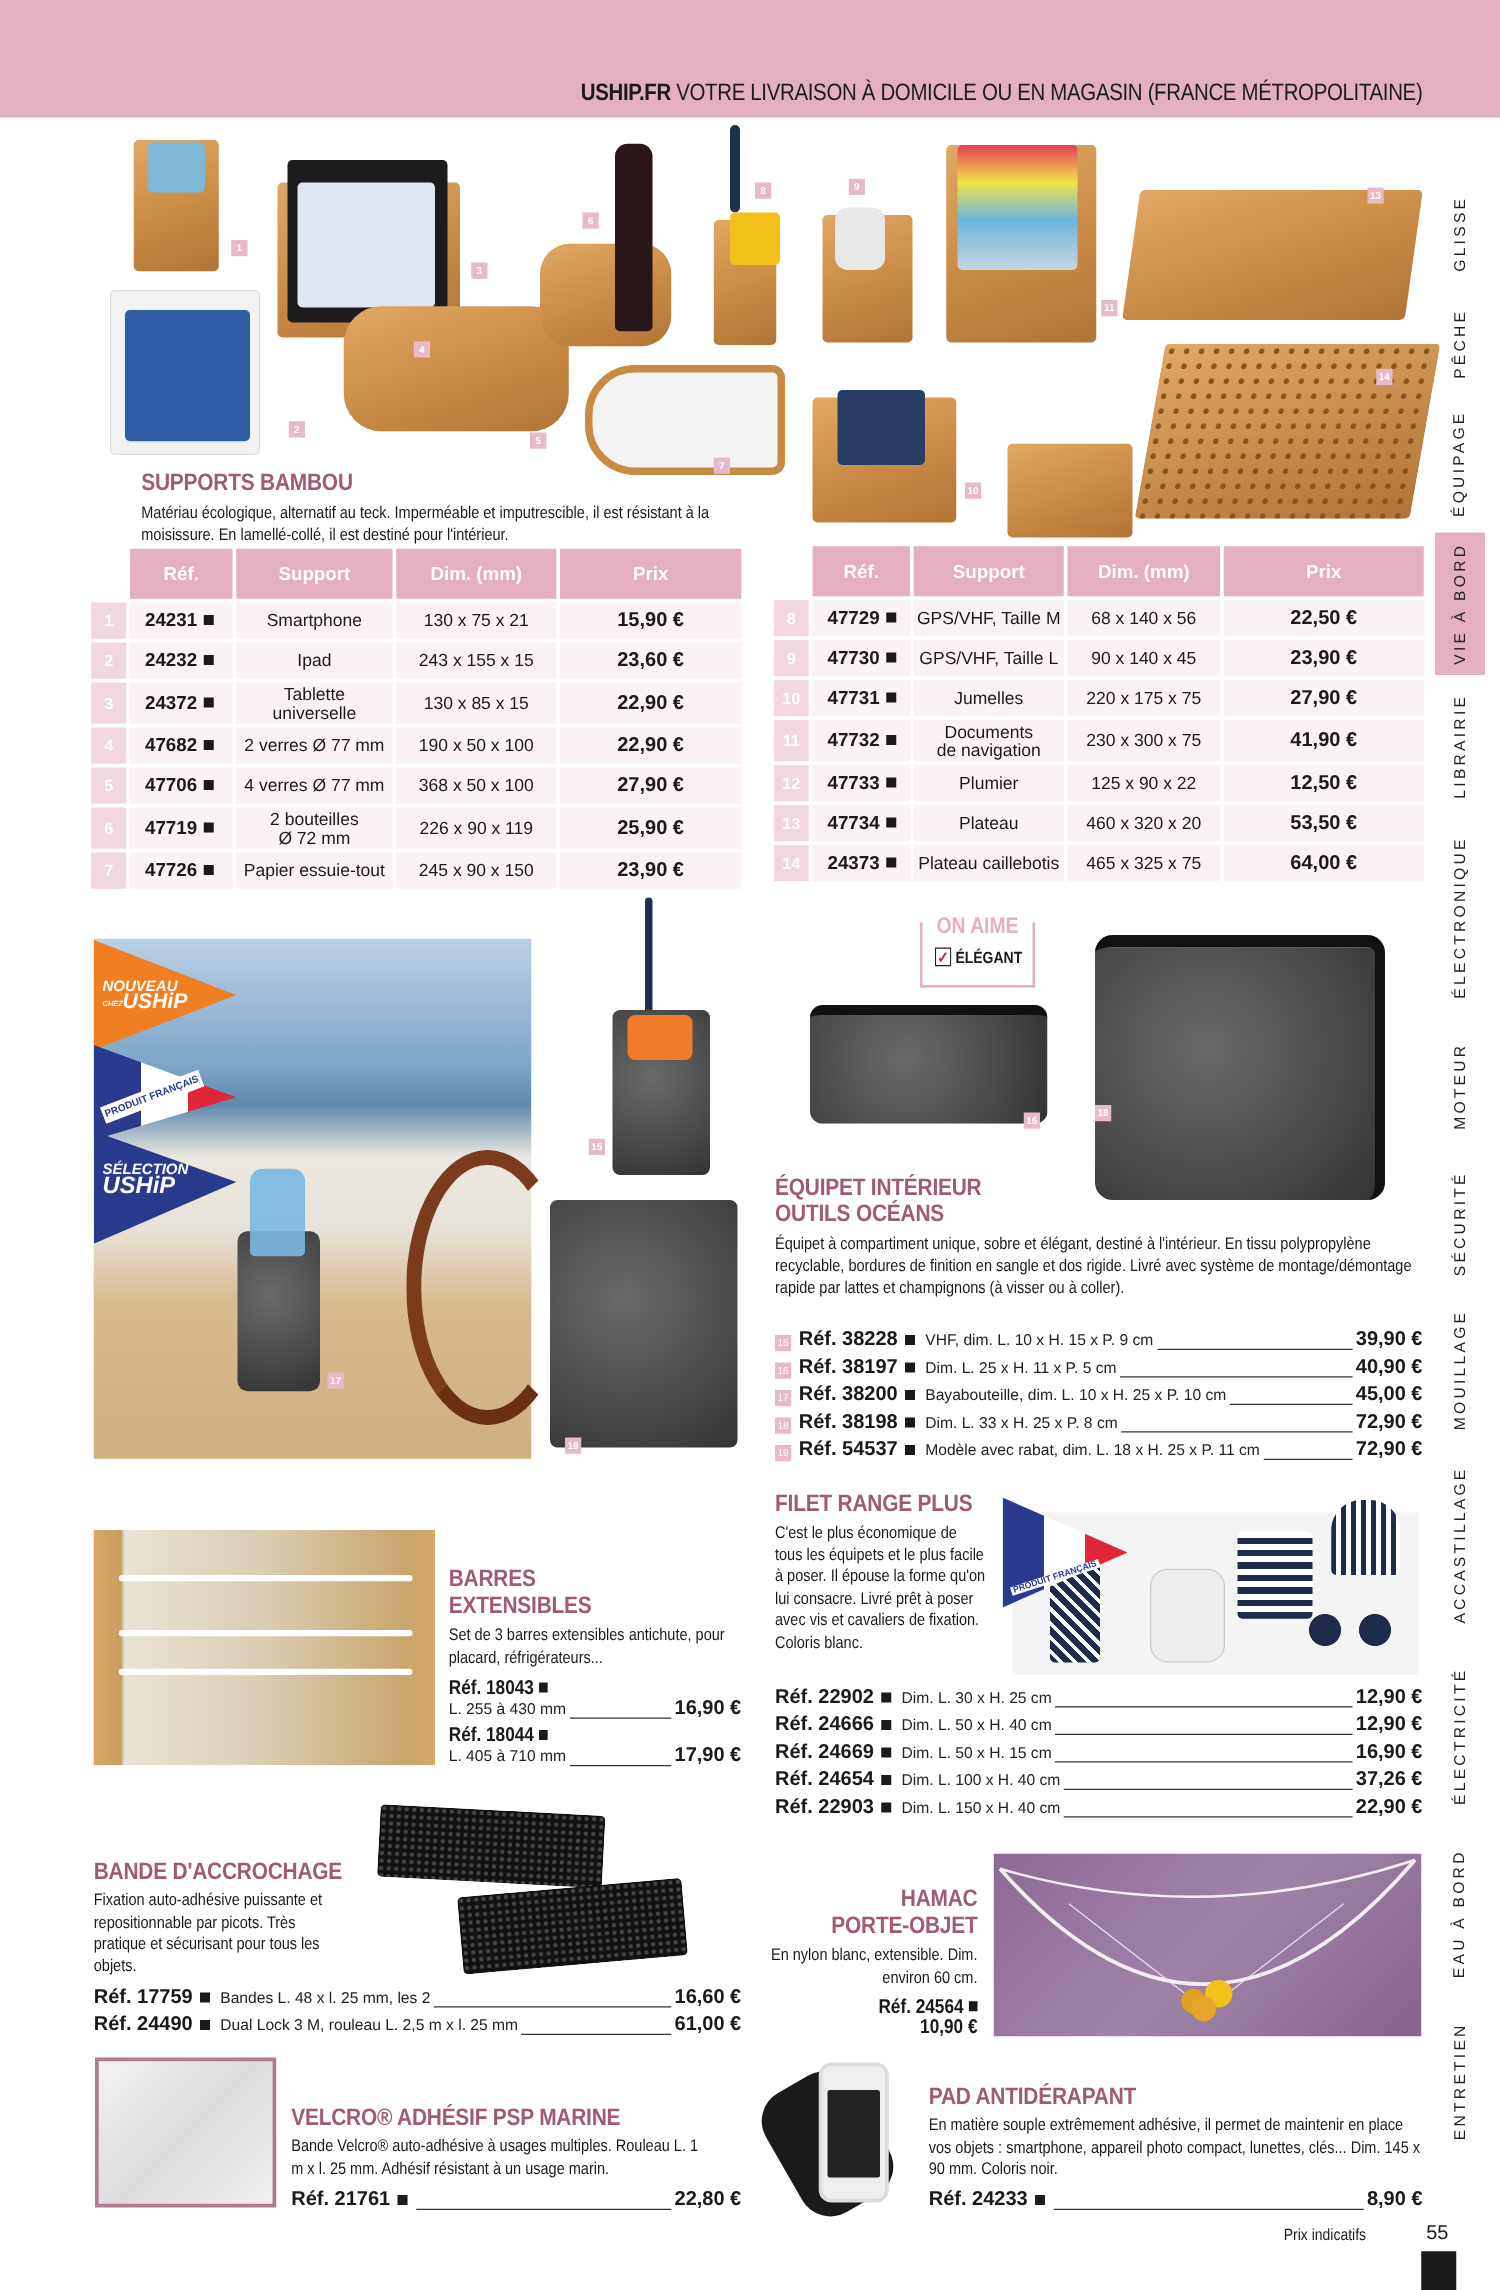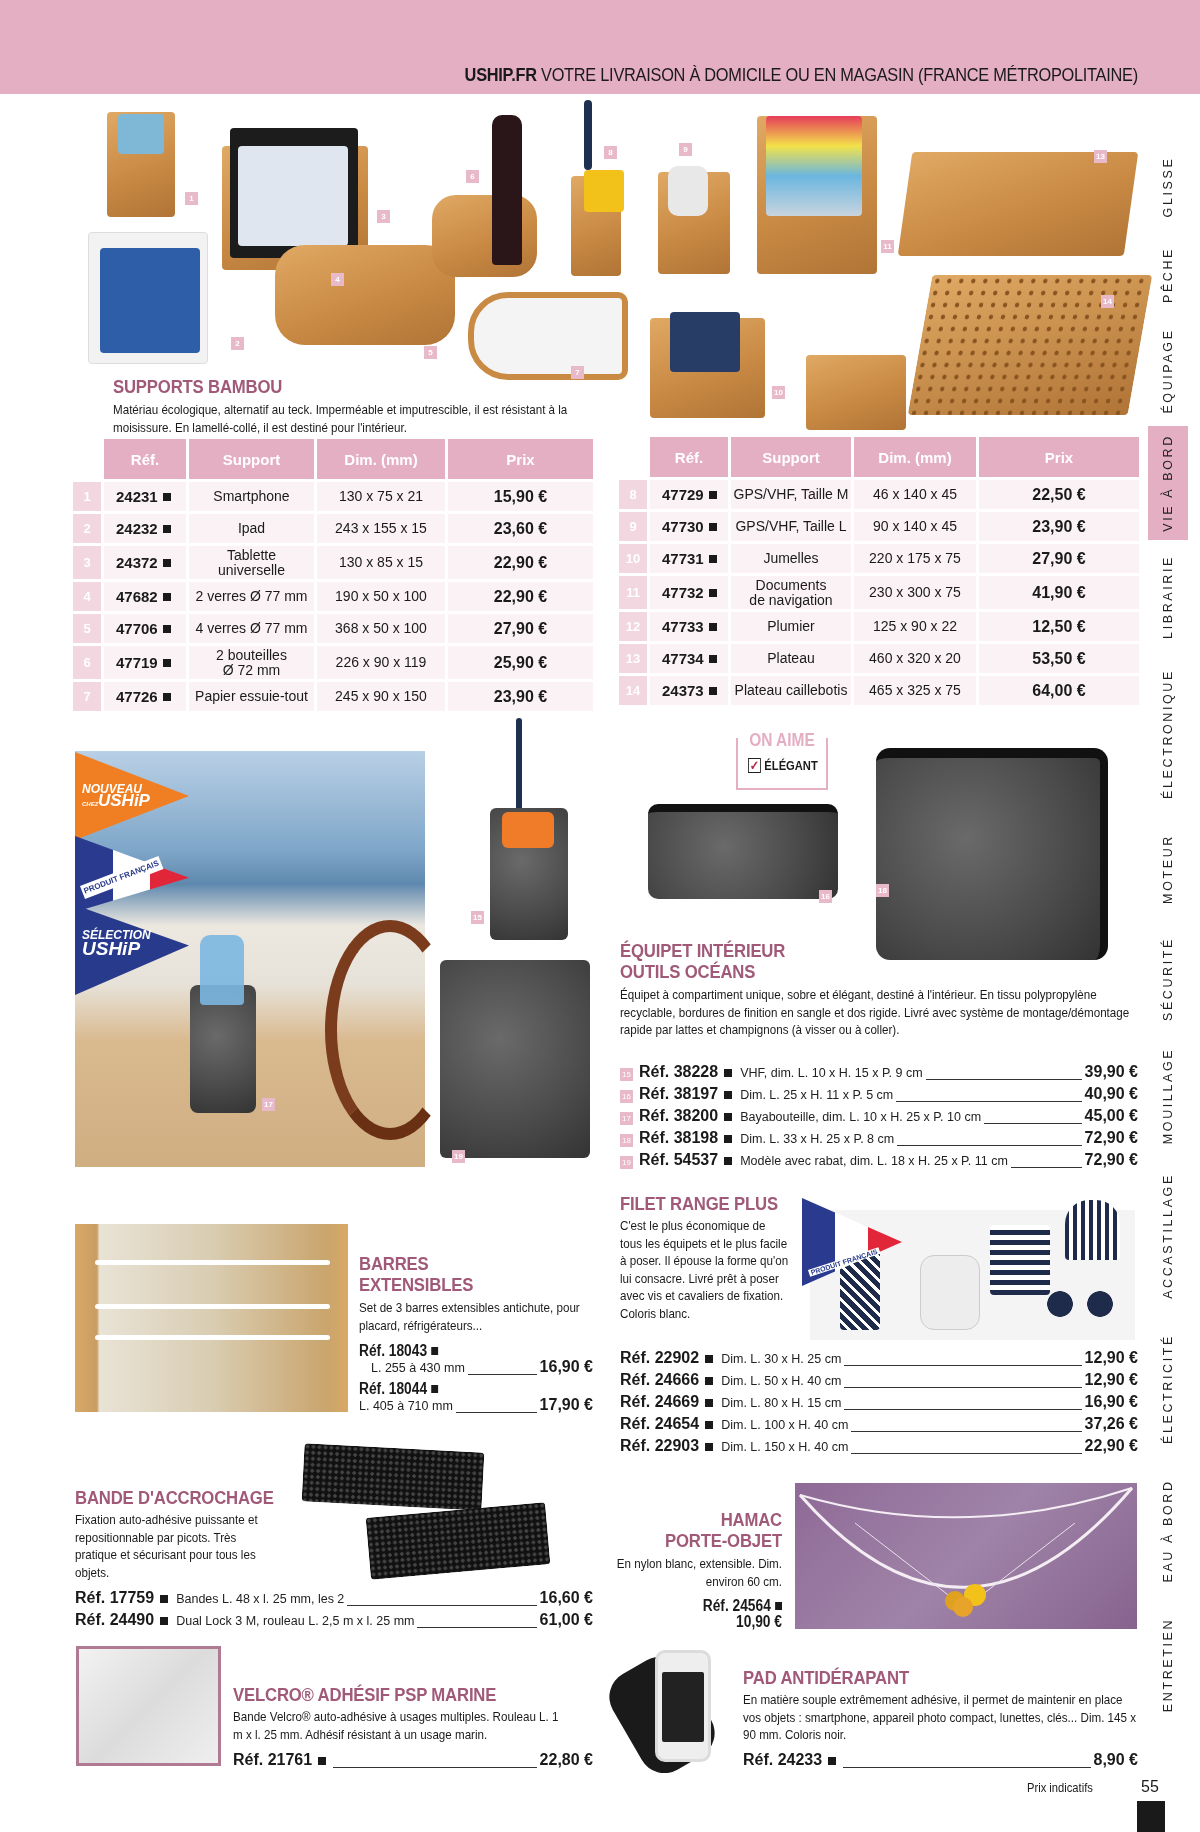--- a/index.html
+++ b/index.html
@@ -221,21 +221,21 @@
       <th style="width:120px">Support</th>
       <th style="width:122px">Dim. (mm)</th>
       <th>Prix</th>
     </tr>
   </thead>
   <tbody>
     <tr>
         <td class="idx">8</td>
         <td class="ref"><span>47729</span><i class="sq"></i></td>
         <td>GPS/VHF, Taille M</td>
-        <td>46 x 140 x 45</td>
+        <td>68 x 140 x 56</td>
         <td class="price">22,50 €</td>
       </tr>
     <tr>
         <td class="idx">9</td>
         <td class="ref"><span>47730</span><i class="sq"></i></td>
         <td>GPS/VHF, Taille L</td>
         <td>90 x 140 x 45</td>
         <td class="price">23,90 €</td>
       </tr>
     <tr>
@@ -358,21 +358,21 @@
 
 <div class="ph" style="left:75px;top:1224px;width:273px;height:188px;border-radius:0;background:linear-gradient(90deg,#d8a866 0%,#c99d63 8%,#e9e3d6 9%,#d9cdb2 50%,#caa56d 92%,#d8a866 100%)"></div>
 <div class="ph" style="left:95px;top:1260px;width:235px;height:5px;background:#fff;border-radius:3px"></div>
 <div class="ph" style="left:95px;top:1304px;width:235px;height:5px;background:#fff;border-radius:3px"></div>
 <div class="ph" style="left:95px;top:1335px;width:235px;height:5px;background:#fff;border-radius:3px"></div>
 <div class="abs ptitle" style="left:359px;top:1253px">BARRES</div>
 <div class="abs ptitle" style="left:359px;top:1274px">EXTENSIBLES</div>
 <div class="abs desc" style="left:359px;top:1299px;width:276px">Set de 3 barres extensibles antichute, pour placard, réfrigérateurs...</div>
 <div class="abs" style="left:359px;top:1342px;font-weight:bold;font-size:16px;transform:scaleX(0.86);transform-origin:left"><span>Réf. 18043</span><i class="sq"></i></div>
 <div class="refline" style="left:359px;top:1358px;width:234px">
-    <span class="d" style="margin-left:12px">L. 255 à 430 mm</span>
+    <span class="d" style="margin-left:0">L. 255 à 430 mm</span>
     <span class="dots"></span>
     <span class="p">16,90 €</span>
   </div>
 <div class="abs" style="left:359px;top:1380px;font-weight:bold;font-size:16px;transform:scaleX(0.86);transform-origin:left"><span>Réf. 18044</span><i class="sq"></i></div>
 <div class="refline" style="left:359px;top:1396px;width:234px">
     <span class="d" style="margin-left:0">L. 405 à 710 mm</span>
     <span class="dots"></span>
     <span class="p">17,90 €</span>
   </div>
 
@@ -397,21 +397,21 @@
 <div class="refline" style="left:620px;top:1371px;width:518px">
     <span class="r">Réf. 24666</span>
     <i class="sq" style="margin:0 4px 0 6px"></i>
     <span class="d">Dim. L. 50 x H. 40 cm</span>
     <span class="dots"></span>
     <span class="p">12,90 €</span>
   </div>
 <div class="refline" style="left:620px;top:1393px;width:518px">
     <span class="r">Réf. 24669</span>
     <i class="sq" style="margin:0 4px 0 6px"></i>
-    <span class="d">Dim. L. 80 x H. 15 cm</span>
+    <span class="d">Dim. L. 50 x H. 15 cm</span>
     <span class="dots"></span>
     <span class="p">16,90 €</span>
   </div>
 <div class="refline" style="left:620px;top:1415px;width:518px">
     <span class="r">Réf. 24654</span>
     <i class="sq" style="margin:0 4px 0 6px"></i>
     <span class="d">Dim. L. 100 x H. 40 cm</span>
     <span class="dots"></span>
     <span class="p">37,26 €</span>
   </div>

